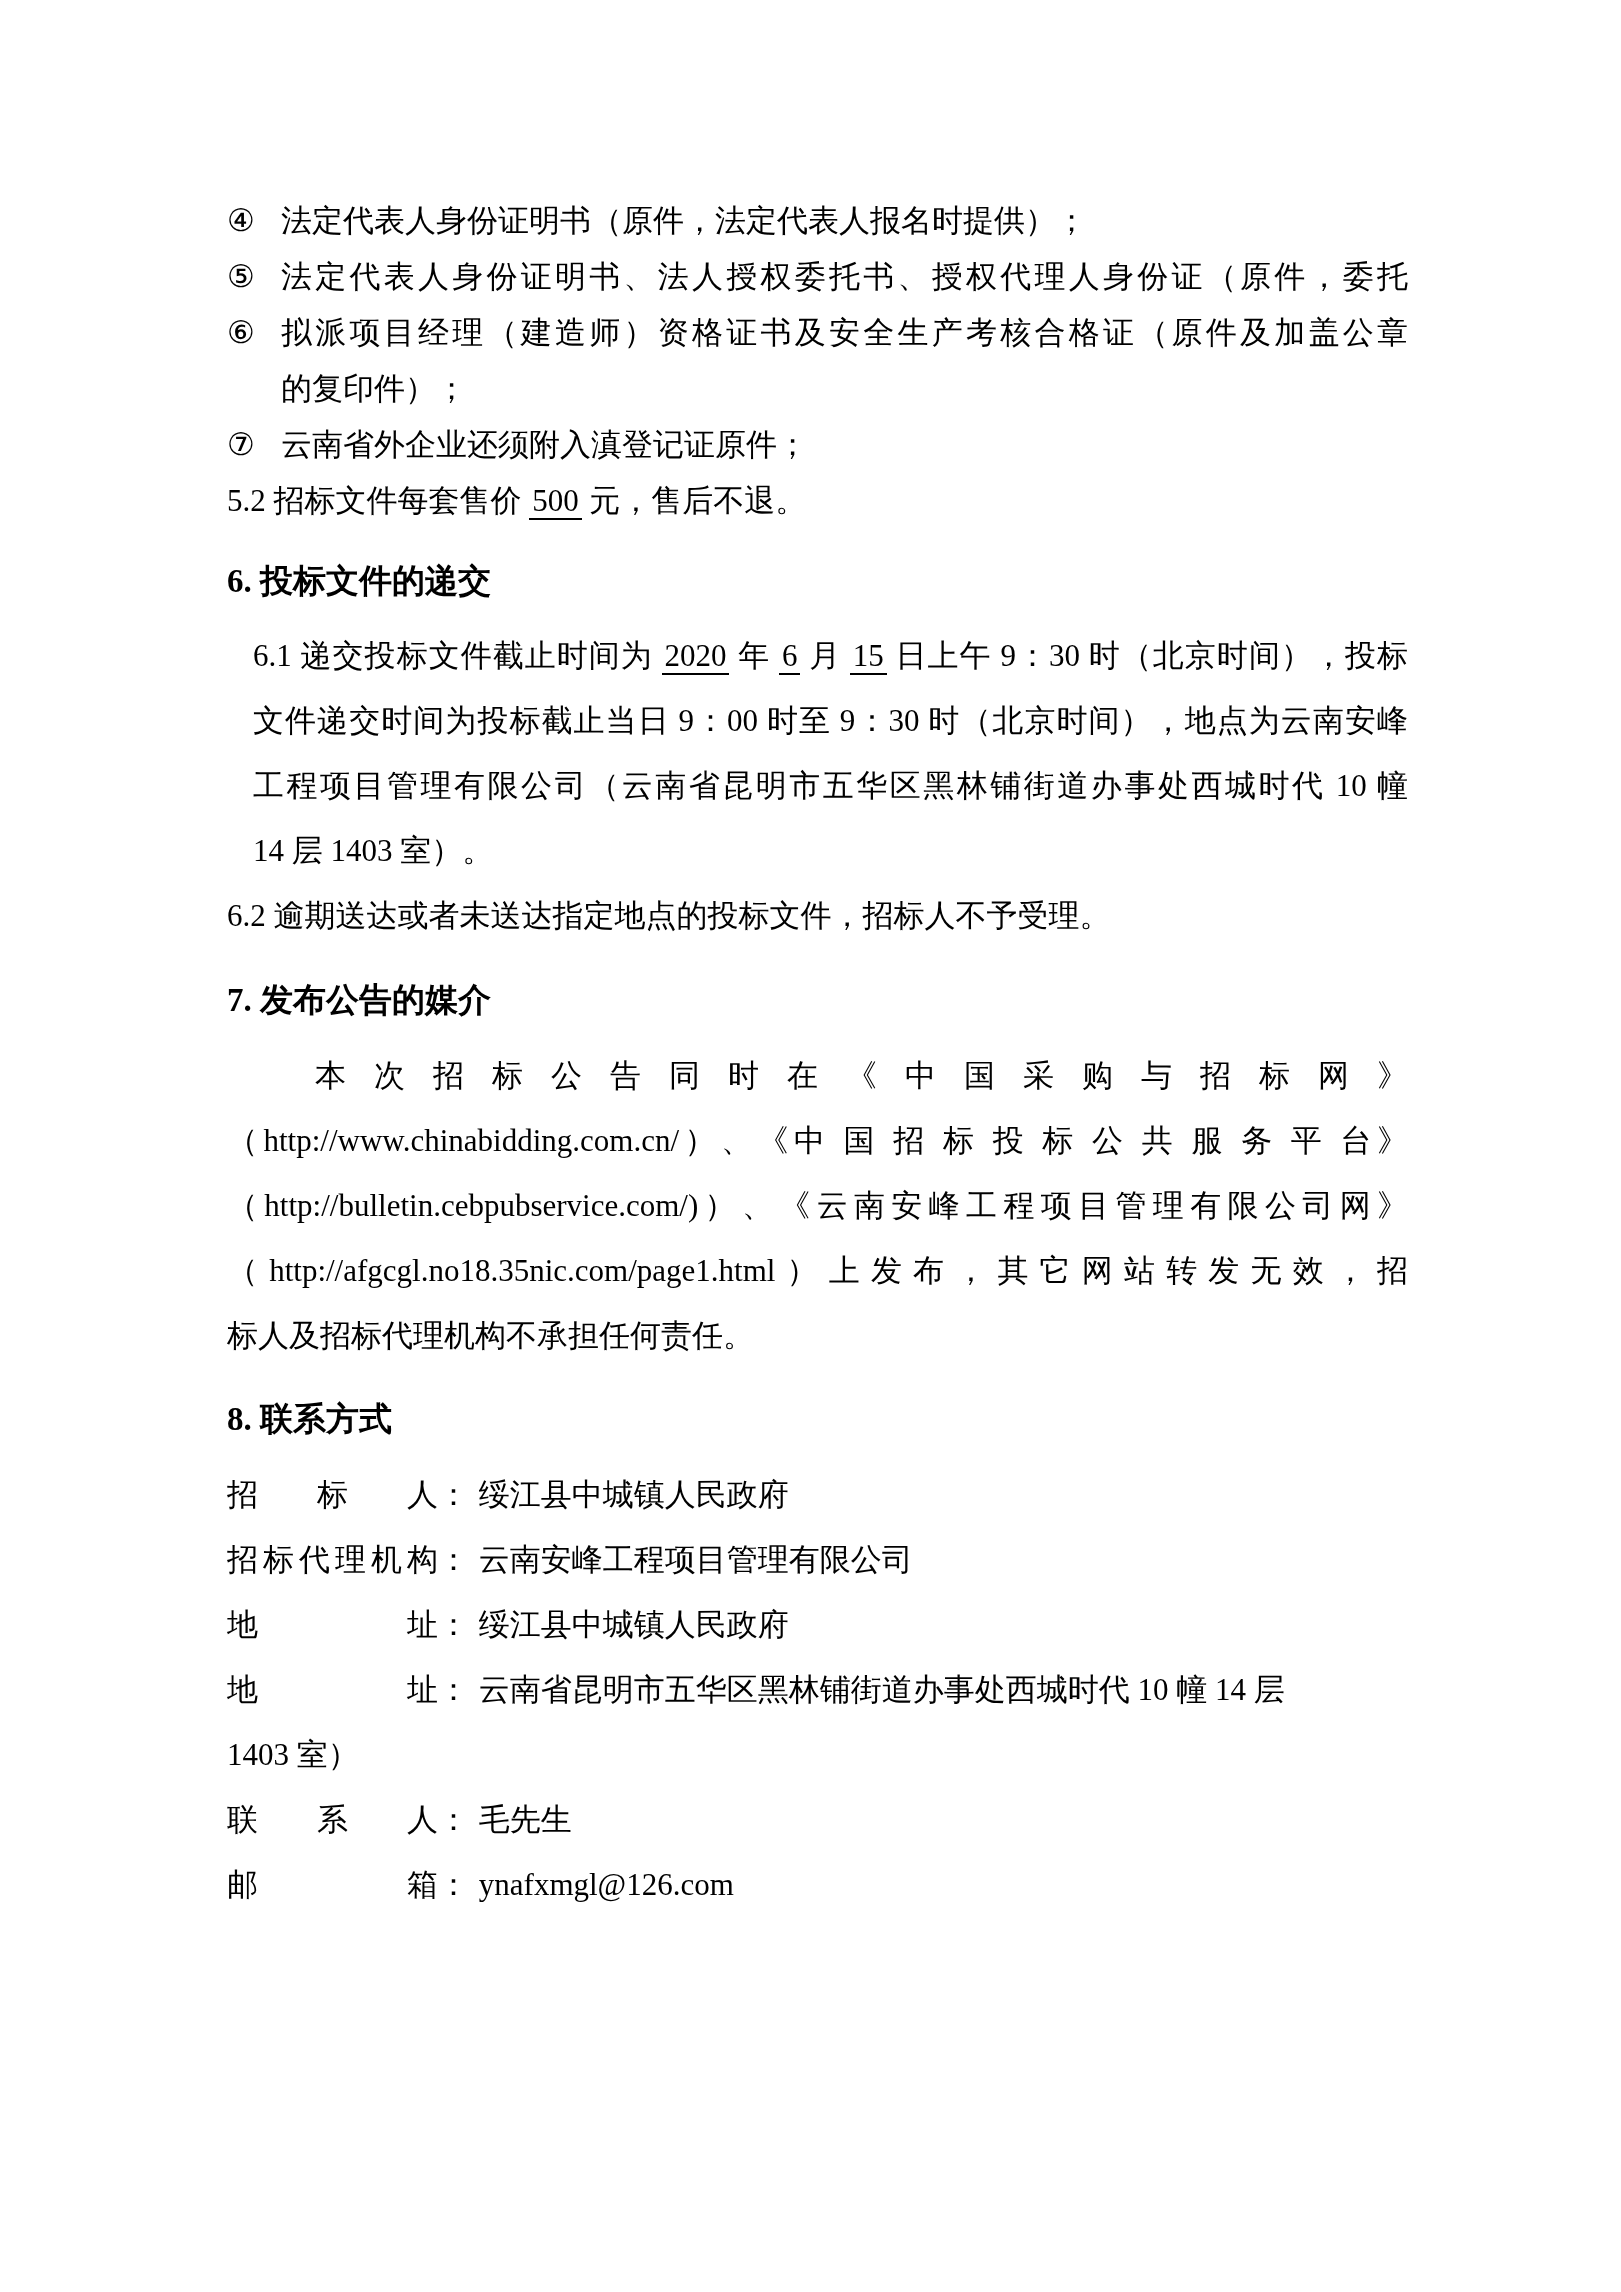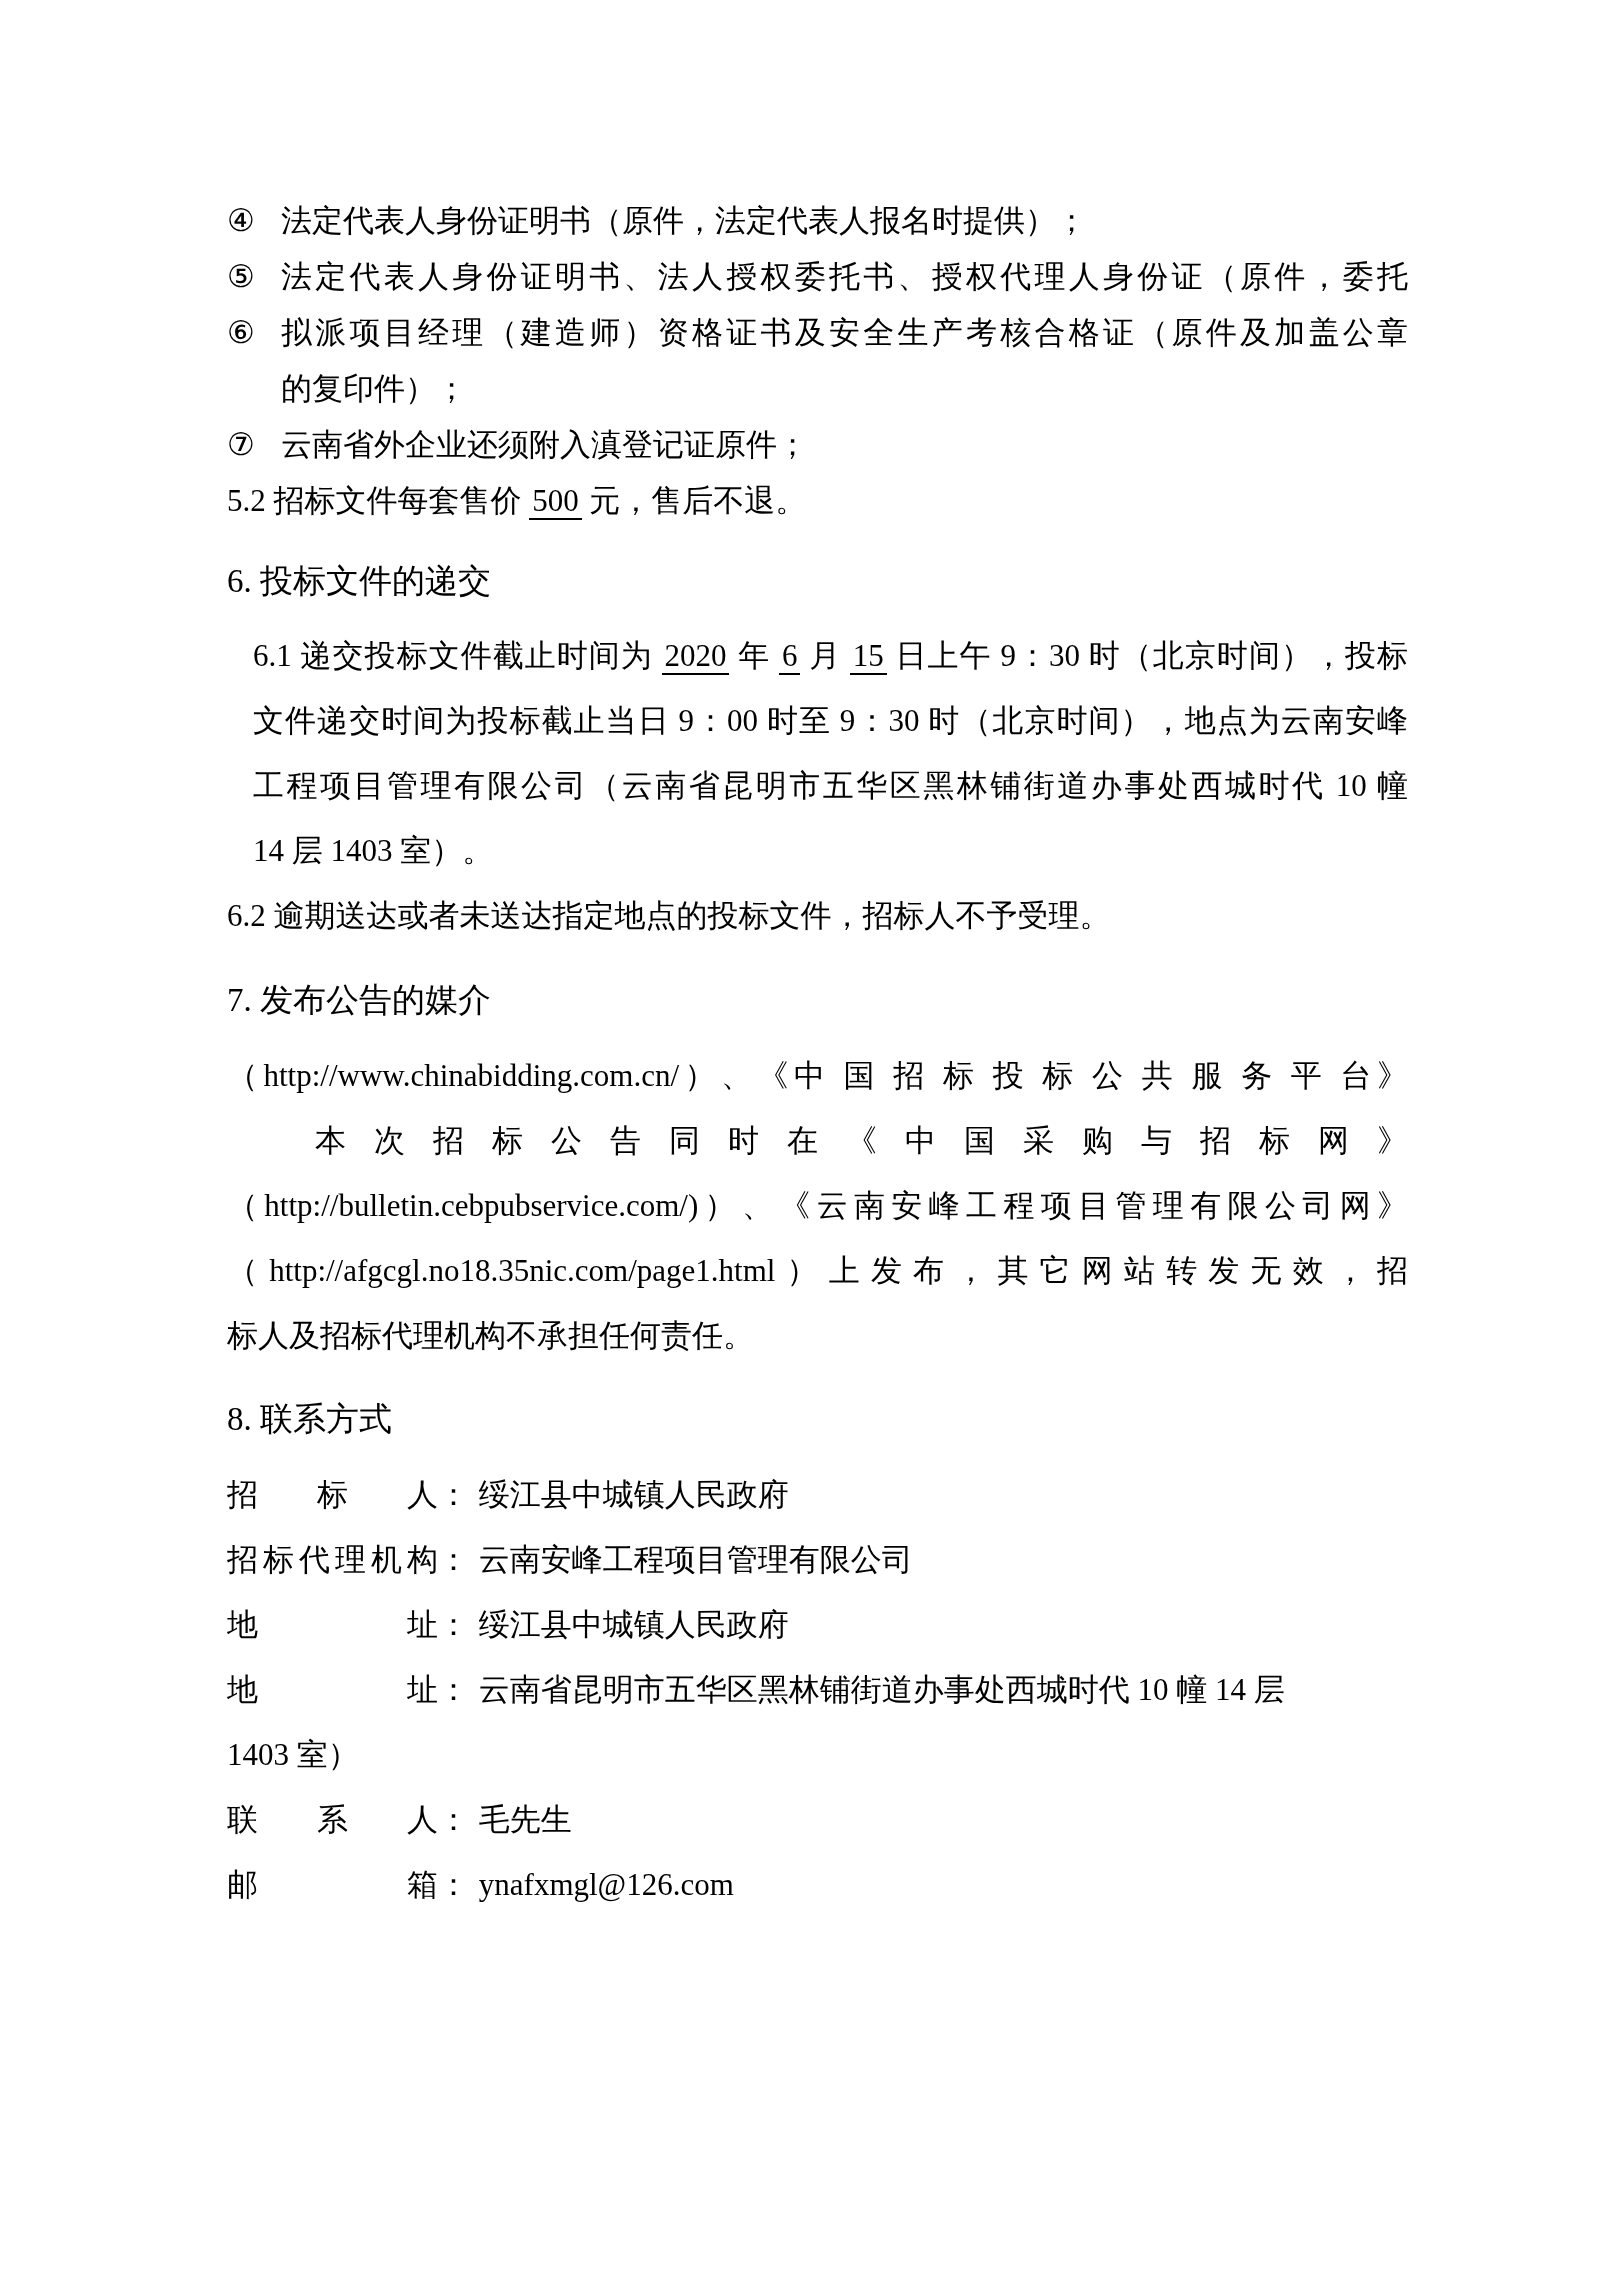--- a/index.html
+++ b/index.html
@@ -19,21 +19,21 @@
     .req-item { position: relative; padding-left: 54px; }
     .req-marker { position: absolute; left: 0; top: 0; line-height: 56px; }
     .req-line { line-height: 56px; }
     
     .full { text-align: justify; text-align-last: justify; }
     
     .clause-line { line-height: 56px; }
     
     .sec-heading {
       font-size: 33px;
-      font-weight: normal;
+      font-weight: bold;
       line-height: 65px;
       margin: 19.6px 0 9.8px 0;
     }
     
     .para { margin: 0; }
     .para-line { line-height: 65px; }
     .p61 { margin-top: 7.8px; margin-left: 26px; }
     .indent2 { padding-left: 88px; }
     
     .u { border-bottom: 2.9px solid #000000; padding: 0 2.9px; }
@@ -84,22 +84,22 @@
       <span>6.1 递交投标文件截止时间为 </span><span class="u">2020</span><span> 年 </span><span class="u">6</span><span> 月 </span><span class="u">15</span><span> 日上午 9：30 时（北京时间），投标</span>
     </div>
     <div class="para-line full">文件递交时间为投标截止当日 9：00 时至 9：30 时（北京时间），地点为云南安峰</div>
     <div class="para-line full">工程项目管理有限公司（云南省昆明市五华区黑林铺街道办事处西城时代 10 幢</div>
     <div class="para-line">14 层 1403 室）。</div>
   </div>
   <div class="para-line">6.2 逾期送达或者未送达指定地点的投标文件，招标人不予受理。</div>
 
   <div class="sec-heading">7. 发布公告的媒介</div>
   <div class="para">
+    <div class="para-line full indent2">本 次 招 标 公 告 同 时 在 《 中 国 采 购 与 招 标 网 》</div>
     <div class="para-line full">（http://www.chinabidding.com.cn/）、《中 国 招 标 投 标 公 共 服 务 平 台》</div>
-    <div class="para-line full indent2">本 次 招 标 公 告 同 时 在 《 中 国 采 购 与 招 标 网 》</div>
     <div class="para-line full">（http://bulletin.cebpubservice.com/)）、《云南安峰工程项目管理有限公司网》</div>
     <div class="para-line full">（http://afgcgl.no18.35nic.com/page1.html）上发布，其它网站转发无效，招</div>
     <div class="para-line">标人及招标代理机构不承担任何责任。</div>
   </div>
 
   <div class="sec-heading">8. 联系方式</div>
   <div>
     <div class="contact-row">
       <span class="contact-label">招 标 人</span><span>：</span><span class="contact-value">绥江县中城镇人民政府</span>
     </div>

